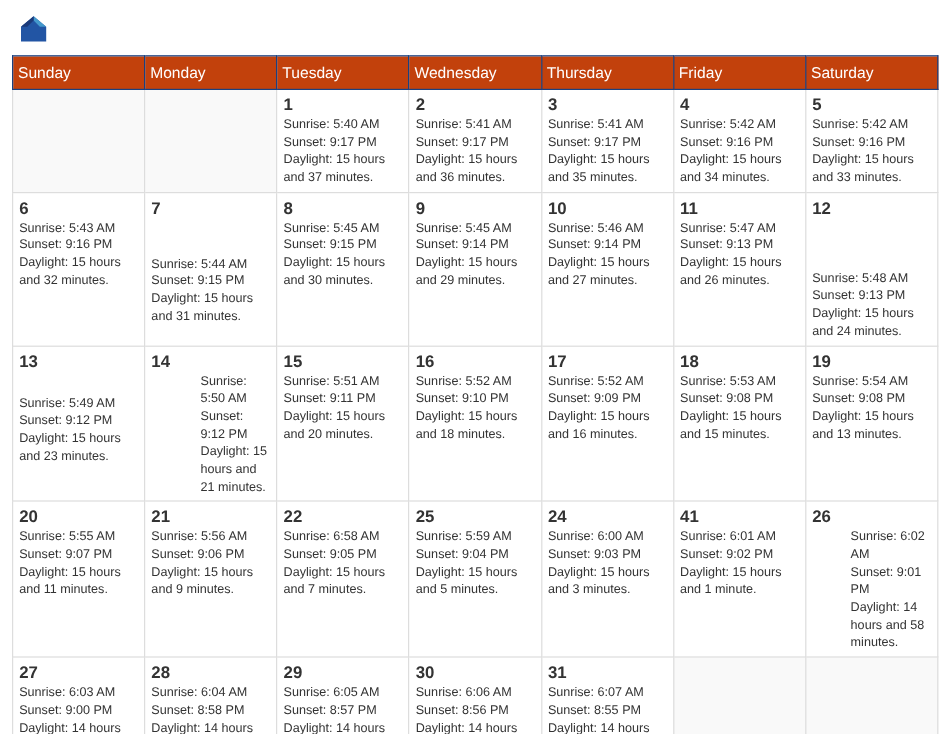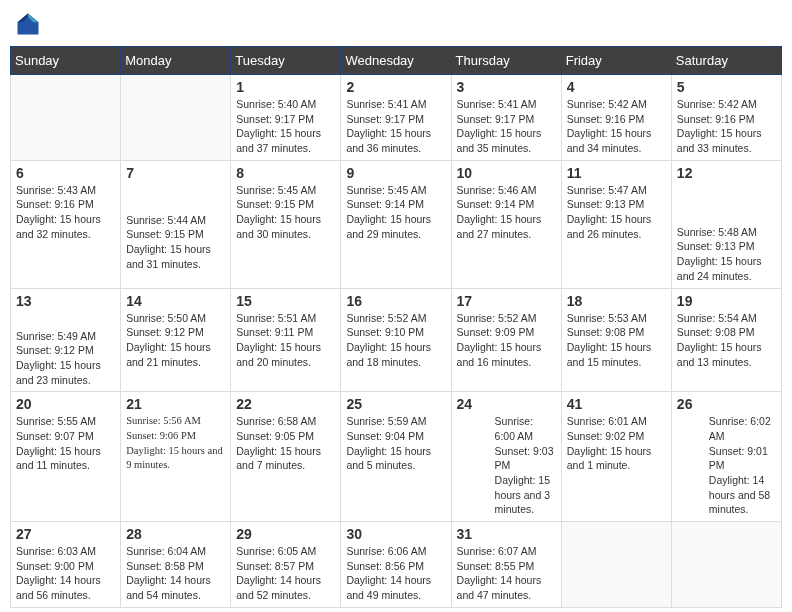--- a/index.html
+++ b/index.html
@@ -52,21 +52,21 @@
     .location {
       font-size: 16px;
       color: #555;
     }
     .calendar {
       width: 100%;
       border-collapse: collapse;
       border: 1px solid #ccc;
     }
     .calendar th {
-      background-color: #404040;
+      background-color: #c2410c;
       color: #fff;
       font-size: 13px;
       padding: 6px 4px;
       text-align: left;
       border: 1px solid #1a4080;
       font-weight: normal;
     }
     .calendar td {
       vertical-align: top;
       border: 1px solid #ddd;
@@ -206,21 +206,21 @@
       </tr>
       <tr>
         <td>
           <span class="day-num">13</span>
           <div class="day-info" style="white-space: pre-line; margin-top: 20px;">Sunrise: 5:49 AM
 Sunset: 9:12 PM
 Daylight: 15 hours and 23 minutes.</div>
         </td>
         <td>
           <span class="day-num">14</span>
-          <div class="day-info" style="white-space: pre-line;">Sunrise: 5:50 AM
+          <div class="day-info" style="white-space: pre-line; margin-left: 41px;">Sunrise: 5:50 AM
 Sunset: 9:12 PM
 Daylight: 15 hours and 21 minutes.</div>
         </td>
         <td>
           <span class="day-num">15</span>
           <div class="day-info" style="white-space: pre-line;">Sunrise: 5:51 AM
 Sunset: 9:11 PM
 Daylight: 15 hours and 20 minutes.</div>
         </td>
         <td>
@@ -250,39 +250,39 @@
       </tr>
       <tr>
         <td>
           <span class="day-num">20</span>
           <div class="day-info" style="white-space: pre-line;">Sunrise: 5:55 AM
 Sunset: 9:07 PM
 Daylight: 15 hours and 11 minutes.</div>
         </td>
         <td>
           <span class="day-num">21</span>
-          <div class="day-info" style="white-space: pre-line; font-family: Liberation Serif, serif;">Sunrise: 5:56 AM
+          <div class="day-info" style="white-space: pre-line;">Sunrise: 5:56 AM
 Sunset: 9:06 PM
 Daylight: 15 hours and 9 minutes.</div>
         </td>
         <td>
           <span class="day-num">22</span>
           <div class="day-info" style="white-space: pre-line;">Sunrise: 6:58 AM
 Sunset: 9:05 PM
 Daylight: 15 hours and 7 minutes.</div>
         </td>
         <td>
           <span class="day-num">25</span>
           <div class="day-info" style="white-space: pre-line;">Sunrise: 5:59 AM
 Sunset: 9:04 PM
 Daylight: 15 hours and 5 minutes.</div>
         </td>
         <td>
           <span class="day-num">24</span>
-          <div class="day-info" style="white-space: pre-line; margin-left: 38px;">Sunrise: 6:00 AM
+          <div class="day-info" style="white-space: pre-line;">Sunrise: 6:00 AM
 Sunset: 9:03 PM
 Daylight: 15 hours and 3 minutes.</div>
         </td>
         <td>
           <span class="day-num">41</span>
           <div class="day-info" style="white-space: pre-line;">Sunrise: 6:01 AM
 Sunset: 9:02 PM
 Daylight: 15 hours and 1 minute.</div>
         </td>
         <td>

